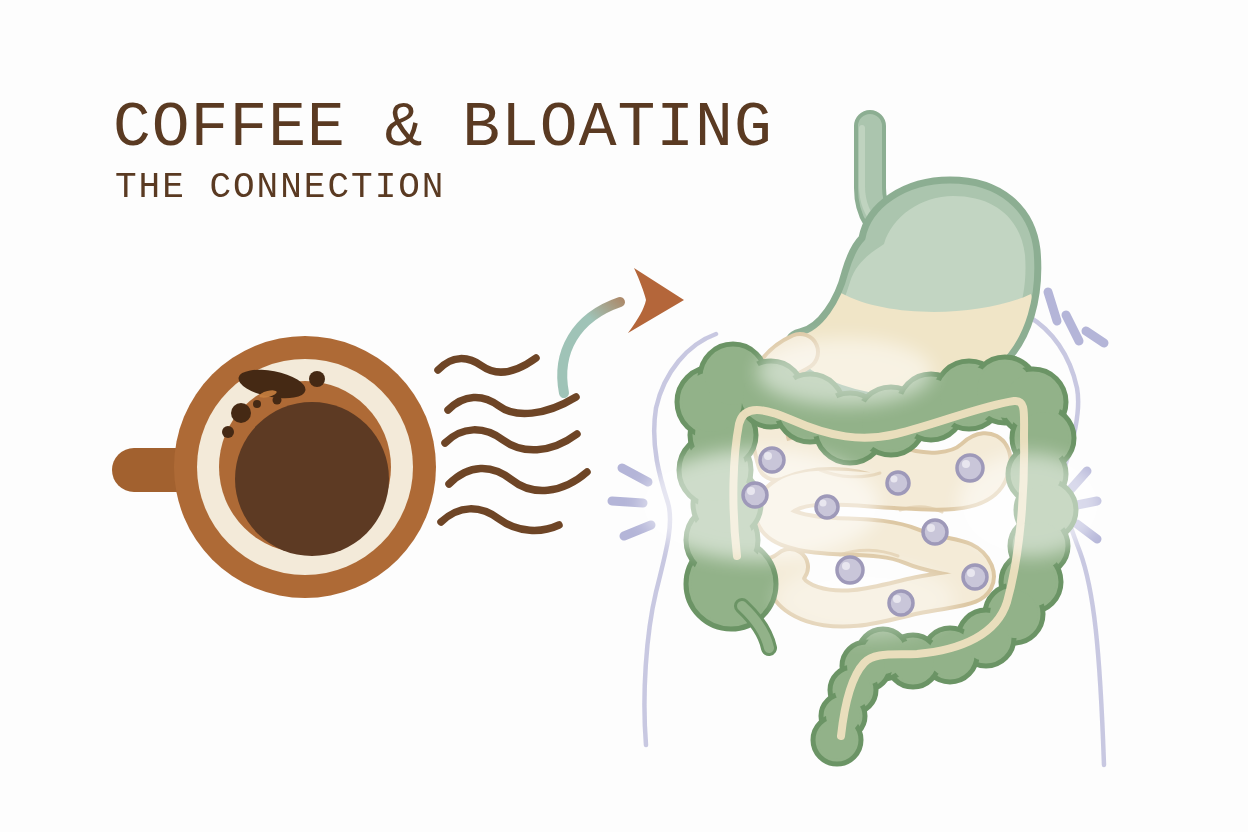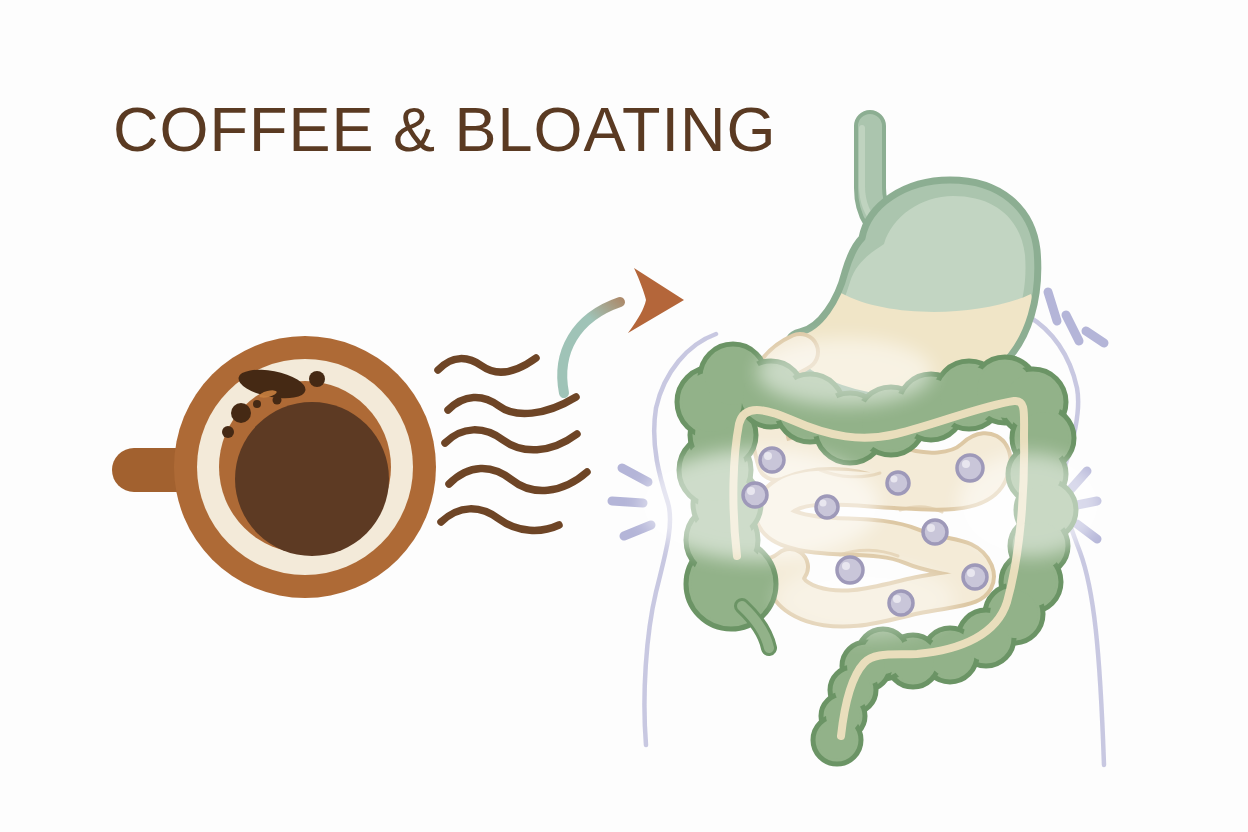--- a/index.html
+++ b/index.html
@@ -1,32 +1,33 @@
 <!DOCTYPE html>
 <html style="--background: #fdfdfd; --title_brown: #5a3a22; --cup_brown: #ae6a36; --cup_brown_dark: #a2612f; --cup_cream: #f3ead9; --coffee_dark: #5d3a23; --foam_dark: #452914; --coffee_glint: #c8803f; --steam_brown: #6e4526; --arrow_teal: #9fc3b7; --arrow_rust: #b4663a; --colon_green: #92b289; --colon_outline: #6b9465; --taenia_cream: #eee0bf; --stomach_green: #abc5ae; --stomach_light: #c2d5c2; --stomach_outline: #8cae92; --stomach_cream: #f0e5c7; --intestine_cream: #f4ebd7; --intestine_outline: #ddc8a4; --bubble_fill: #c9c6d9; --bubble_outline: #9e99b9; --body_line: #c5c5df; --dash_color: #b4b5d8; --fog_white: #ffffff;"><head>
 <meta charset="utf-8">
 <style>
   html,body{margin:0;padding:0;}
   .canvas{
     position:relative;width:1248px;height:832px;overflow:hidden;
     background:var(--background,#fdfdfd);
-    font-family:Liberation Sans, sans-serif;
+    font-family:Liberation Mono, monospace;
   }
   .title-block{position:absolute;left:113px;top:96px;color:var(--title_brown,#5a3a22);}
   .title-main{font-size:63px;font-weight:400;letter-spacing:1px;line-height:1.05;margin:0;}
   .title-sub{font-size:36px;font-weight:400;letter-spacing:2px;line-height:1.0;margin:8px 0 0 2px;}
   svg{position:absolute;left:0;top:0;}
 </style>
 </head>
 <body>
 
 <div class="canvas">
 
   <div class="title-block">
     <div class="title-main">COFFEE &amp; BLOATING</div>
+    <div class="title-sub">THE CONNECTION</div>
   </div>
 
   <svg width="1248" height="832" viewBox="0 0 1248 832">
     <defs>
       <linearGradient id="arrowGrad" gradientUnits="userSpaceOnUse" x1="566" y1="392" x2="652" y2="296">
         <stop offset="0" style="stop-color:var(--arrow_teal,#9fc3b7)"></stop>
         <stop offset="0.55" style="stop-color:var(--arrow_teal,#9fc3b7)"></stop>
         <stop offset="1" style="stop-color:var(--arrow_rust,#b4663a)"></stop>
       </linearGradient>
       <filter id="fogBlur" x="-60%" y="-60%" width="220%" height="220%">

